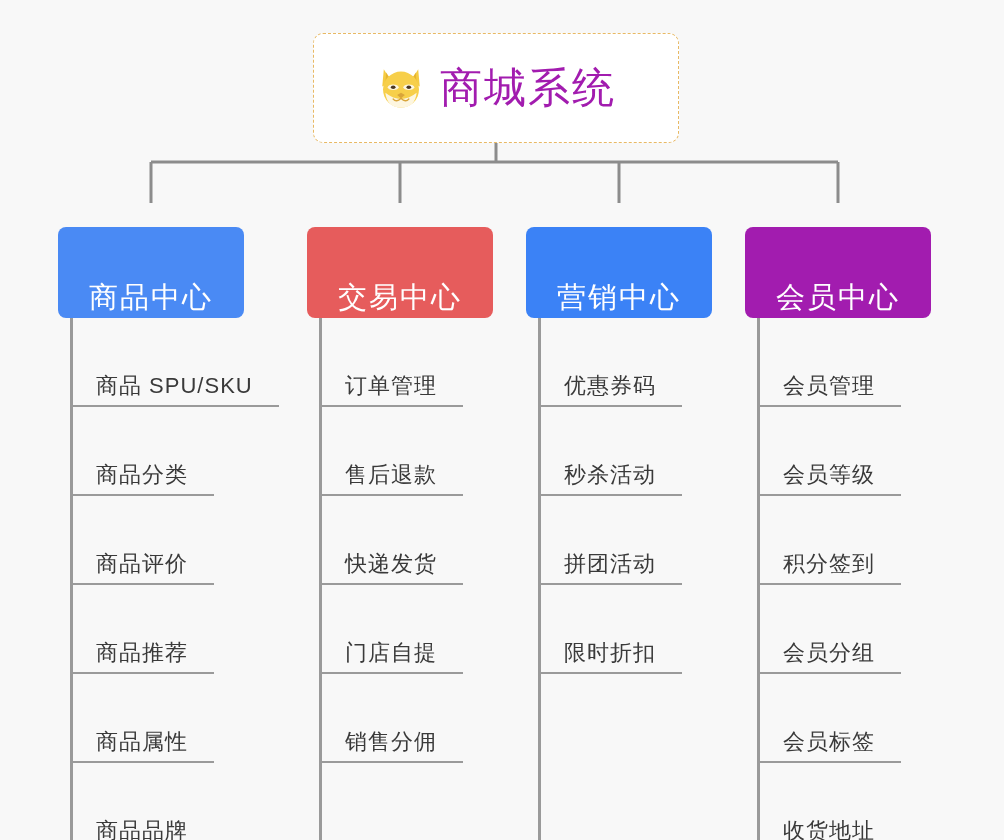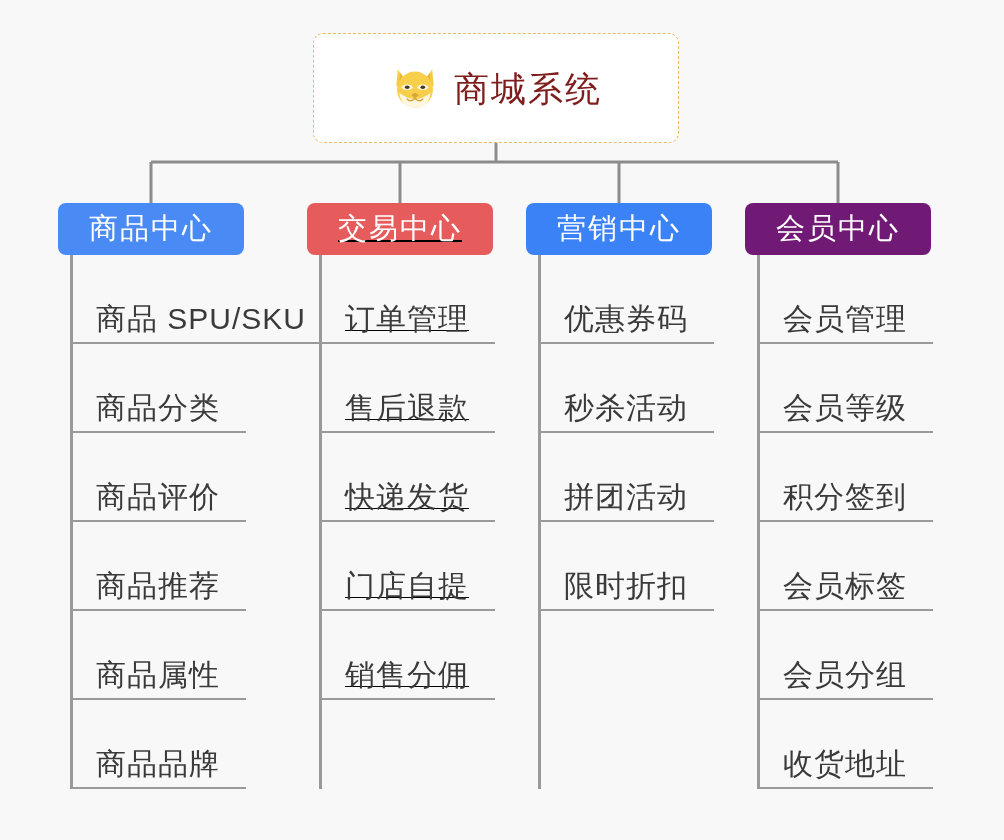--- a/index.html
+++ b/index.html
@@ -38,23 +38,23 @@
     justify-content: center;
     gap: 14px;
   }
   .root-icon {
     width: 50px;
     height: 50px;
     flex: 0 0 50px;
     display: block;
   }
   .root-title {
-    font-size: 35px;
+    font-size: 42px;
     line-height: 1;
-    color: #7f1d1d;
+    color: #a21caf;
     letter-spacing: 2px;
     font-weight: 400;
     white-space: nowrap;
   }
 
   
   .connectors {
     position: absolute;
     left: 0;
     top: 0;
@@ -62,30 +62,31 @@
     height: 840px;
     pointer-events: none;
   }
 
   
   .branch {
     position: absolute;
     top: 203px;
   }
   .branch-header {
-    height: 52px;
+    height: 91px;
     border-radius: 8px;
     display: flex;
-    align-items: center;
+    align-items: flex-end;
     justify-content: center;
     color: #ffffff;
     font-size: 29px;
     letter-spacing: 2px;
     font-weight: 400;
     white-space: nowrap;
+    margin-top: 24px;
   }
   .leaf-list {
     position: relative;
     margin-top: 0;
     padding-top: 0;
   }
   .leaf-spine {
     position: absolute;
     left: 12px;
     top: 0;
@@ -99,21 +100,21 @@
     align-items: flex-end;
     padding-left: 12px;
   }
   .leaf-inner {
     position: relative;
     display: inline-block;
     padding: 0 26px 7px 26px;
     border-bottom: 2px solid #9a9a9a;
   }
   .leaf-label {
-    font-size: 30px;
+    font-size: 22px;
     line-height: 1.1;
     color: #3a3a3a;
     white-space: nowrap;
     letter-spacing: 1px;
   }
 </style>
 </head>
 <body>
 
 <div id="mindmap">
@@ -162,21 +163,21 @@
           <div class="leaf-inner"><span class="leaf-label">商品推荐</span></div>
         </div>
         <div class="leaf">
           <div class="leaf-inner"><span class="leaf-label">商品属性</span></div>
         </div>
         <div class="leaf">
           <div class="leaf-inner"><span class="leaf-label">商品品牌</span></div>
         </div>
       </div>
     </div>
-    <div class="branch" style="left: 307px; width: 186px; text-decoration: underline;">
+    <div class="branch" style="left: 307px; width: 186px;">
       <div class="branch-header" style="background: rgb(230, 92, 92);">
         <span>交易中心</span>
       </div>
       <div class="leaf-list">
         <div class="leaf-spine" style="height: 534px; background: rgb(154, 154, 154);"></div>
         <div class="leaf">
           <div class="leaf-inner"><span class="leaf-label">订单管理</span></div>
         </div>
         <div class="leaf">
           <div class="leaf-inner"><span class="leaf-label">售后退款</span></div>
@@ -206,38 +207,38 @@
         </div>
         <div class="leaf">
           <div class="leaf-inner"><span class="leaf-label">拼团活动</span></div>
         </div>
         <div class="leaf">
           <div class="leaf-inner"><span class="leaf-label">限时折扣</span></div>
         </div>
       </div>
     </div>
     <div class="branch" style="left: 745px; width: 186px;">
-      <div class="branch-header" style="background: #701a75;">
+      <div class="branch-header" style="background: #a21caf;">
         <span>会员中心</span>
       </div>
       <div class="leaf-list">
         <div class="leaf-spine" style="height: 534px; background: rgb(154, 154, 154);"></div>
         <div class="leaf">
           <div class="leaf-inner"><span class="leaf-label">会员管理</span></div>
         </div>
         <div class="leaf">
           <div class="leaf-inner"><span class="leaf-label">会员等级</span></div>
         </div>
         <div class="leaf">
           <div class="leaf-inner"><span class="leaf-label">积分签到</span></div>
         </div>
         <div class="leaf">
+          <div class="leaf-inner"><span class="leaf-label">会员分组</span></div>
+        </div>
+        <div class="leaf">
           <div class="leaf-inner"><span class="leaf-label">会员标签</span></div>
         </div>
         <div class="leaf">
-          <div class="leaf-inner"><span class="leaf-label">会员分组</span></div>
-        </div>
-        <div class="leaf">
           <div class="leaf-inner"><span class="leaf-label">收货地址</span></div>
         </div>
       </div>
     </div>
   </div>
 
 </body></html>

